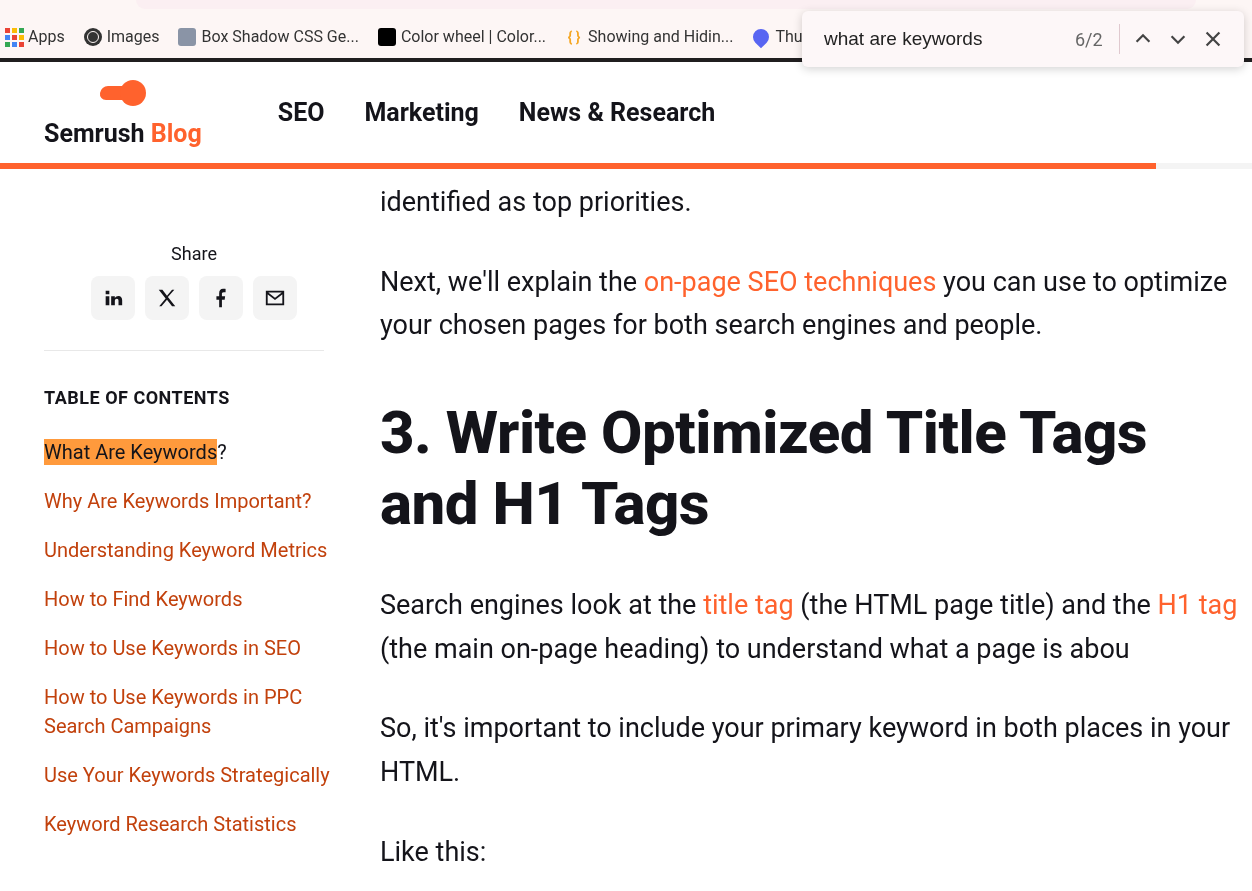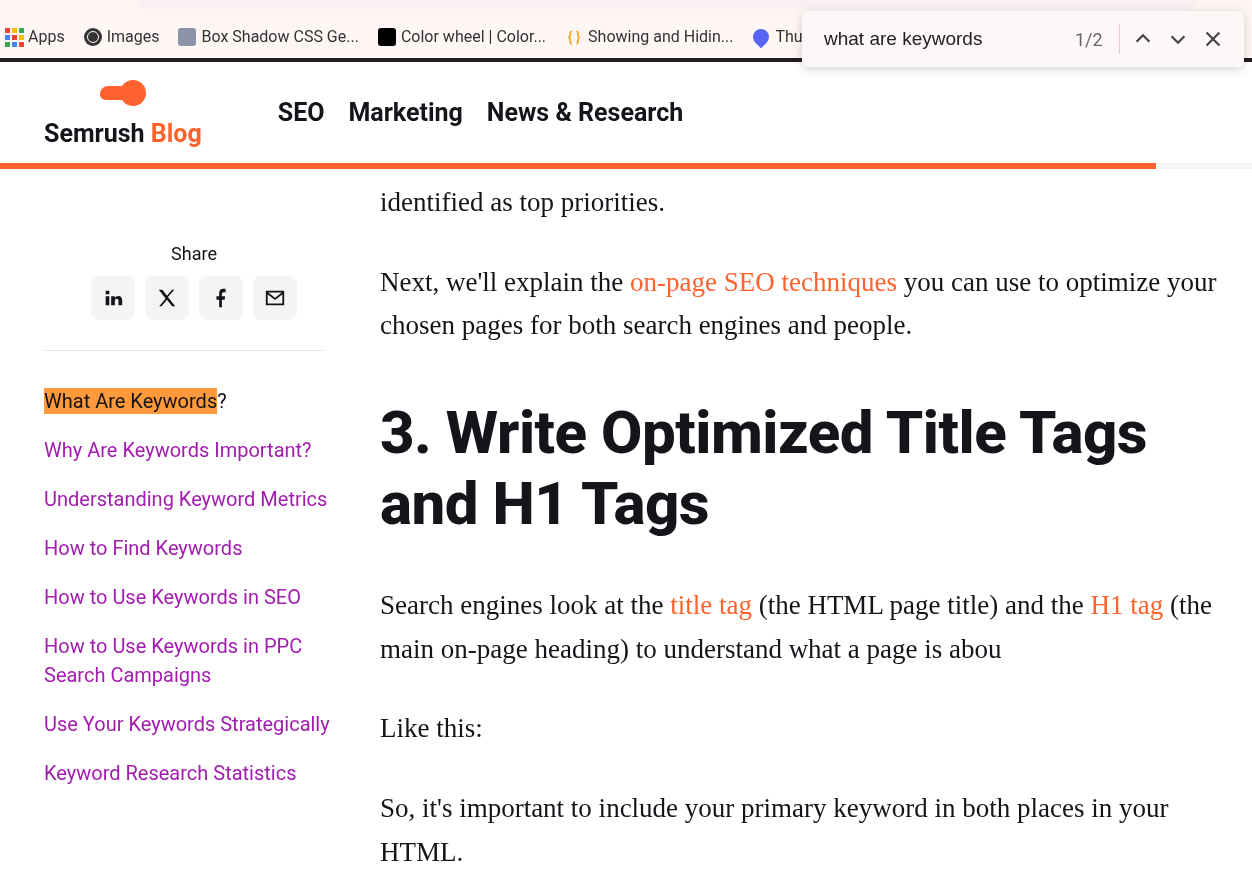--- a/index.html
+++ b/index.html
@@ -77,45 +77,45 @@
     height:101px; background:#fff; display:flex; align-items:center;
     padding-left:44px; gap:76px;
     border-bottom:0;
   }
   .brand { display:flex; align-items:center; gap:10px; cursor:pointer;flex-direction:column;}
   .brand-icon { width:46px; height:32px; position:relative;}
   .brand-icon .ball{ width:26px;height:26px;border-radius:50%;background:#ff622d;position:absolute;right:0;top:3px;}
   .brand-icon .tail{ width:24px;height:14px;background:#ff622d;position:absolute;left:0;top:9px;border-radius:14px 0 0 14px; transform:skewX(-8deg);}
   .brand-text{ font-size:25px; font-weight:700; color:#14141a;}
   .brand-text .blog{ color:#ff622d; font-weight:700;}
-  .nav { display:flex; gap:24px; }
+  .nav { display:flex; gap:40px; }
   .nav a{ font-size:25px; font-weight:700; color:#14141a; text-decoration:none; cursor:pointer;}
   .progress { height:6px; background:#f4f4f4; position:relative;}
   .progress-fill{ position:absolute; left:0; top:0; bottom:0; width:92.3%; background:#ff622d;}
 
   
   .page { display:flex; padding:12px 0 0 44px; }
   .sidebar { width:300px; flex:none; padding-top:0;}
   .content { flex:1; padding-left:36px; padding-top:0; font-size:27px; line-height:1.62; color:#14141a; }
 
   
   .share-row{ display:flex; align-items:center; gap:12px; margin-top:62px;flex-direction:column;}
   .share-label{ font-size:18px; color:#14141a;}
   .share-btns{ display:flex; gap:10px;}
   .sh{ width:44px;height:44px;border-radius:8px;background:#f4f4f4;display:flex;align-items:center;justify-content:center;cursor:pointer;}
   .sh svg{width:22px;height:22px;fill:#14141a;}
   .divider{ height:1px;background:#e8e8e8;margin:30px 0 36px 0; width:280px;}
   .toc-title{ font-size:18px; font-weight:700; letter-spacing:0.5px; color:#14141a; margin-bottom:30px;}
   .toc-list{ list-style:none; display:flex; flex-direction:column; gap:20px;}
-  .toc-list li{ font-size:20px; color:#a21caf; line-height:1.45; cursor:pointer; }
+  .toc-list li{ font-size:20px; color:#c2410c; line-height:1.45; cursor:pointer; }
   .toc-list li.active{ color:#14141a; }
   .toc-list li .hl{ background:#ff9a3c; color:#14141a; padding:1px 0; }
 
   
-  .content p{ margin-bottom:36px;font-family:Liberation Serif, serif; }
+  .content p{ margin-bottom:36px; }
   .content a.lk{ color:#ff622d; text-decoration:none; }
   .content h2{ font-size:60px; font-weight:800; line-height:1.18; margin:50px 0 44px 0; letter-spacing:-0.5px;}
   .content ul{ list-style:disc; padding-left:30px; }
   .content ul li{ margin-bottom:18px; font-size:31px;}
 </style>
 </head>
 <body>
 
 <div class="chrome-top">
   <div class="omnibox-shadow"></div>
@@ -162,21 +162,21 @@
       <span class="bm-icon">
           <span class="fav-drop"></span>
         </span>
       <span class="bm-label">Thun</span>
     </div>
   </div>
 </div>
 
 <div class="find-bar">
   <input class="find-input" value="what are keywords" style="">
-  <span class="find-count">1/2</span>
+  <span class="find-count">6/2</span>
   <span class="find-sep"></span>
   <span class="find-btn">
     <svg viewBox="0 0 24 24">
         <path fill="none" stroke="#444" stroke-width="2.4" d="M5 15l7-7 7 7"></path>
       </svg>
   </span>
   <span class="find-btn">
     <svg viewBox="0 0 24 24">
         <path fill="none" stroke="#444" stroke-width="2.4" d="M5 9l7 7 7-7"></path>
       </svg>
@@ -231,20 +231,21 @@
             </svg>
         </span>
         <span class="sh">
           <svg viewBox="0 0 24 24">
               <path fill="none" stroke="#14141a" stroke-width="2" d="M3 5h18v14H3zM3 6l9 7 9-7"></path>
             </svg>
         </span>
       </div>
     </div>
     <div class="divider"></div>
+    <div class="toc-title">TABLE OF CONTENTS</div>
     <ul class="toc-list">
       <li class="active">
         <span class="hl">What Are Keywords</span><span>?</span>
       </li>
       <li>Why Are Keywords Important?</li>
       <li>Understanding Keyword Metrics</li>
       <li>How to Find Keywords</li>
       <li>How to Use Keywords in SEO</li>
       <li>How to Use Keywords in PPC Search Campaigns</li>
       <li>Use Your Keywords Strategically</li>
@@ -254,20 +255,20 @@
 
   <article class="content">
     <p>identified as top priorities.</p>
     <p>
       <span>Next, we'll explain the </span><a class="lk">on-page SEO techniques</a><span> you can use to optimize your chosen pages for both search engines and people.</span>
     </p>
     <h2>3. Write Optimized Title Tags and H1 Tags</h2>
     <p>
       <span>Search engines look at the </span><a class="lk">title tag</a><span> (the HTML page title) and the </span><a class="lk">H1 tag</a><span> (the main on-page heading) to understand what a page is abou</span>
     </p>
+    <p>So, it's important to include your primary keyword in both places in your HTML.</p>
     <p>Like this:</p>
-    <p>So, it's important to include your primary keyword in both places in your HTML.</p>
     <ul>
       <li>&lt;title&gt;Diamond Rings&lt;/title&gt;</li>
       <li>&lt;h1&gt;Diamond Rings&lt;/h1&gt;</li>
     </ul>
   </article>
 </div>
 
 </body></html>

